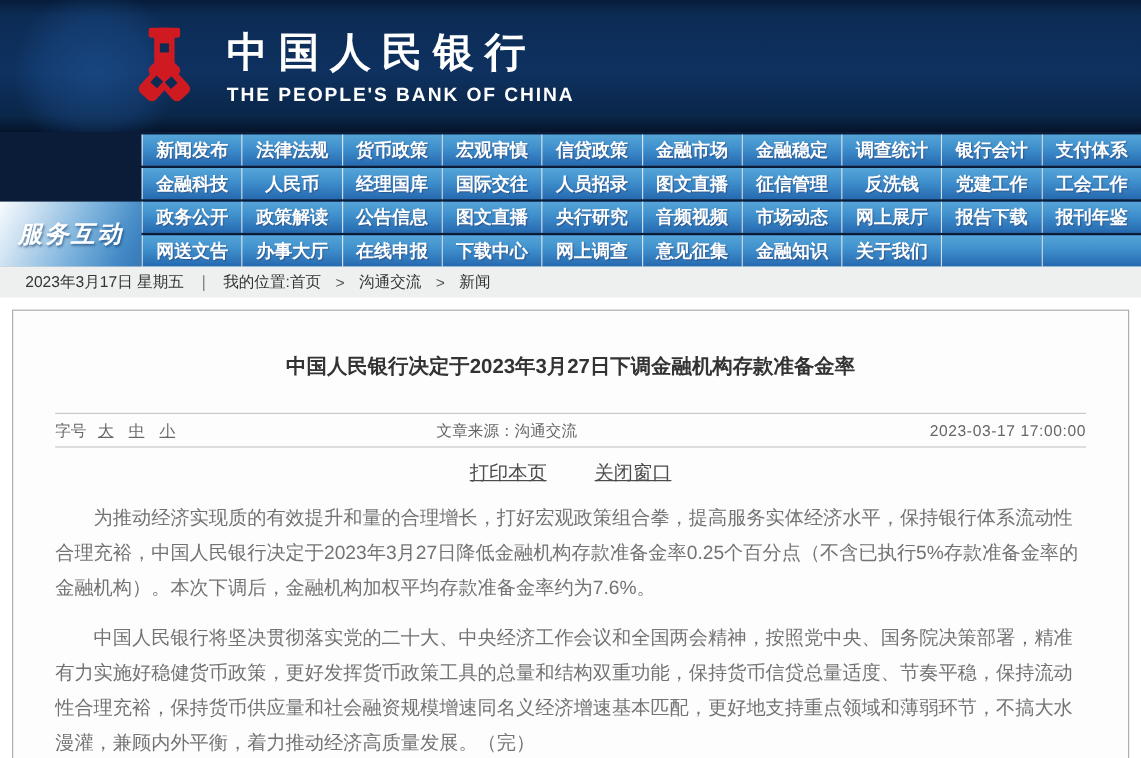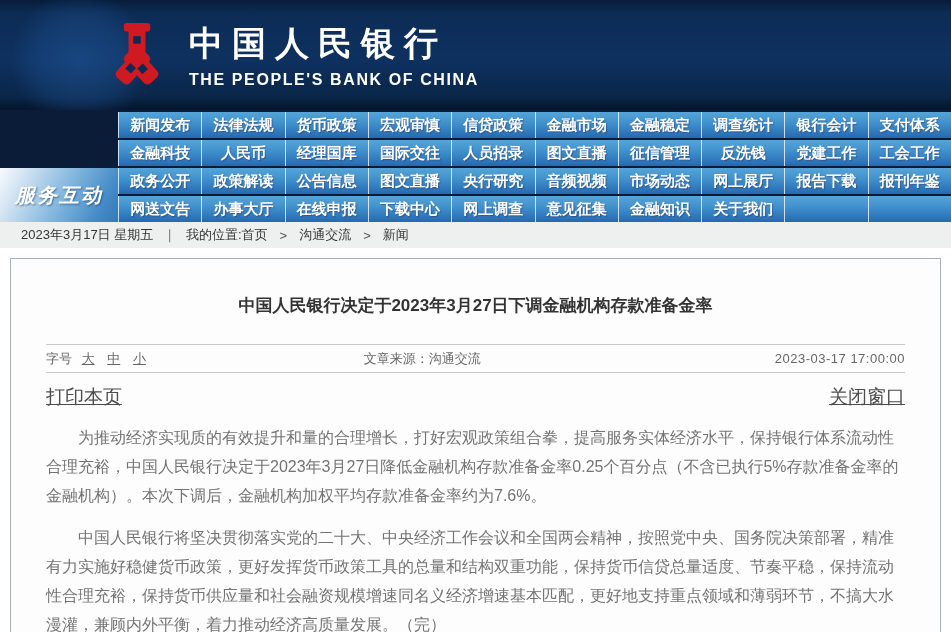--- a/index.html
+++ b/index.html
@@ -50,21 +50,21 @@
     background:#fdfdfd; padding:4px 35px; overflow:hidden; }
   .article-title { text-align:center; padding-top:31px; font-size:17px; font-weight:bold; color:#333; }
 
   .meta-bar { margin-top:27px; height:29px; border-top:1px solid #c9c9c9; border-bottom:1px solid #c9c9c9;
     display:flex; align-items:center; font-size:13px; color:#666; position:relative; }
   .font-size-ctl span.lbl { margin-right:6px; }
   .fs-link { text-decoration:underline; margin-right:9px; color:#666; cursor:pointer; }
   .meta-source { position:absolute; left:37%; }
   .meta-date { margin-left:auto; letter-spacing:.5px; }
 
-  .action-row { display:flex; justify-content:space-between; gap:40px; margin-top:11px; font-size:19px; }
+  .action-row { display:flex; justify-content:center; gap:40px; margin-top:11px; font-size:16px; }
   .action-link { color:#4c4c4c; text-decoration:underline; cursor:pointer; }
 
   .article-body { margin-top:13px; font-size:16px; line-height:29px; color:#737373; }
   .article-body p { text-indent:2em; margin-top:13px; }
   .article-body p:first-child { margin-top:0; }
 </style>
 </head>
 <body>
 
 <div class="site-header">

